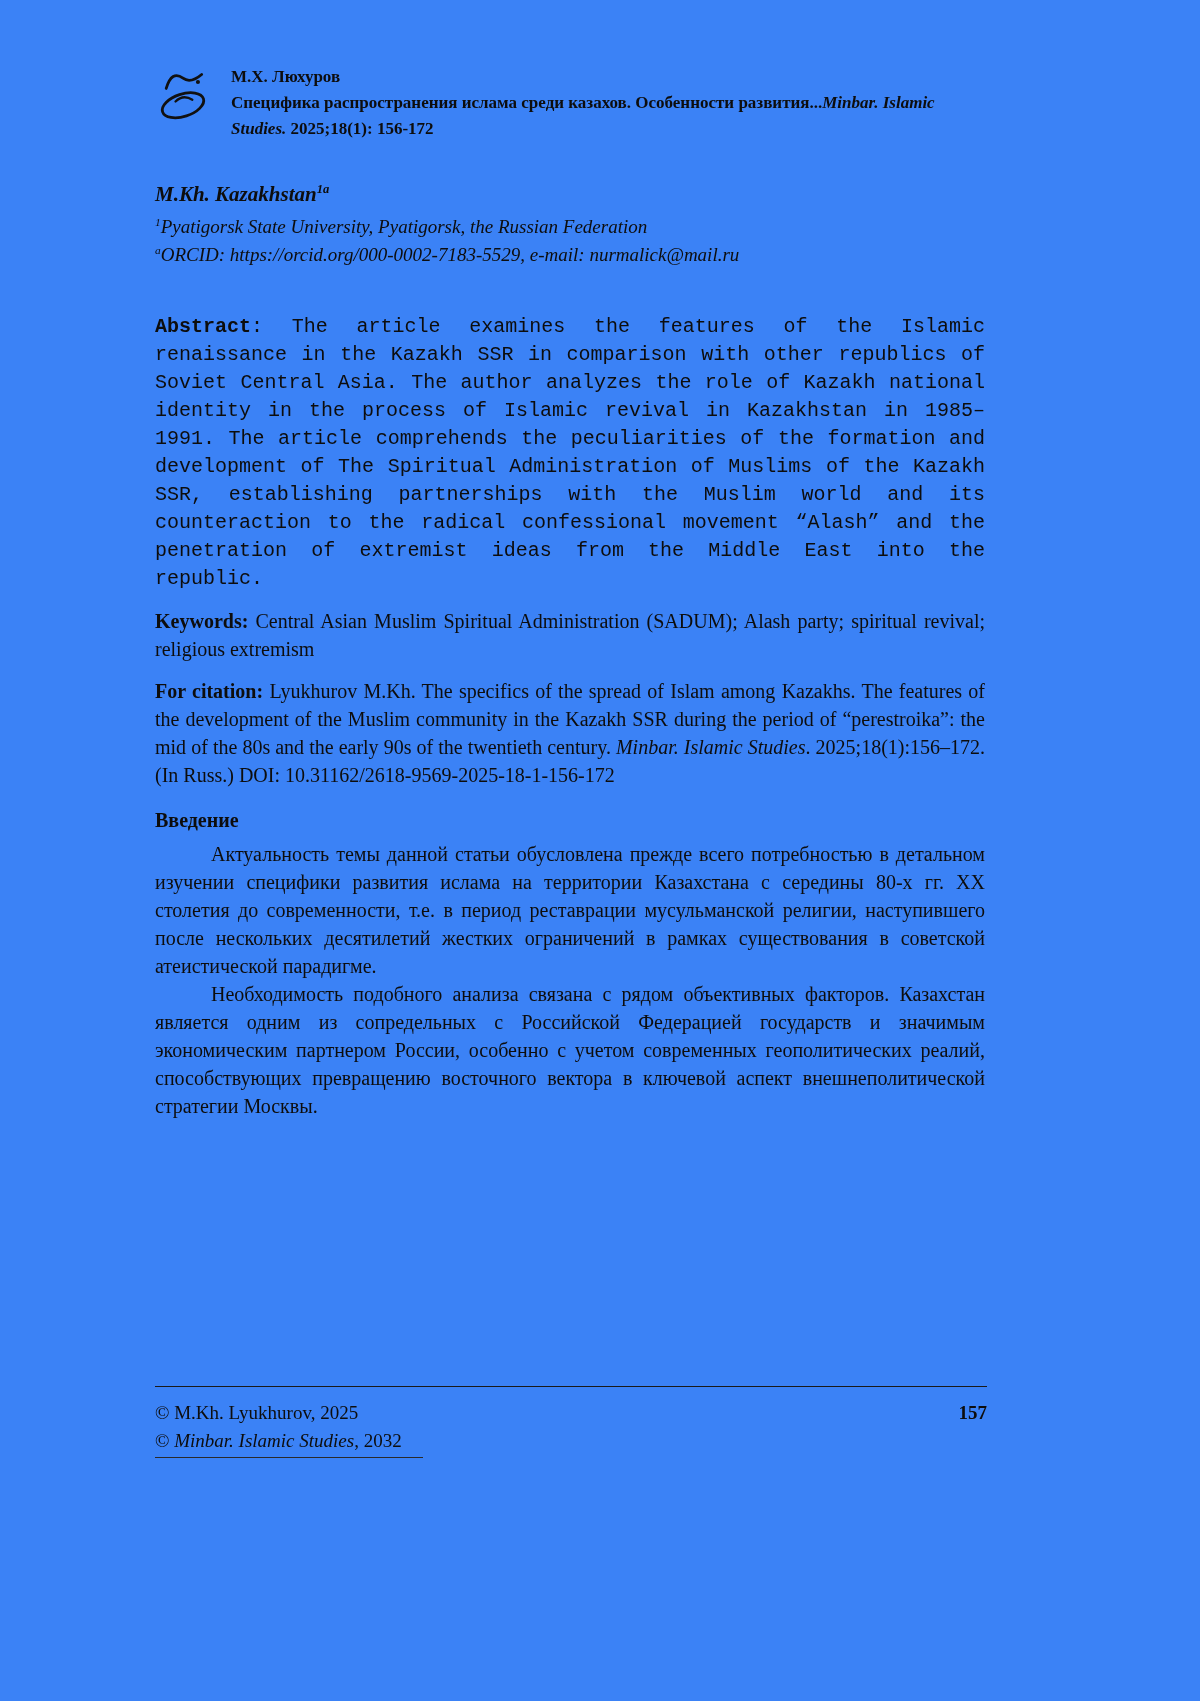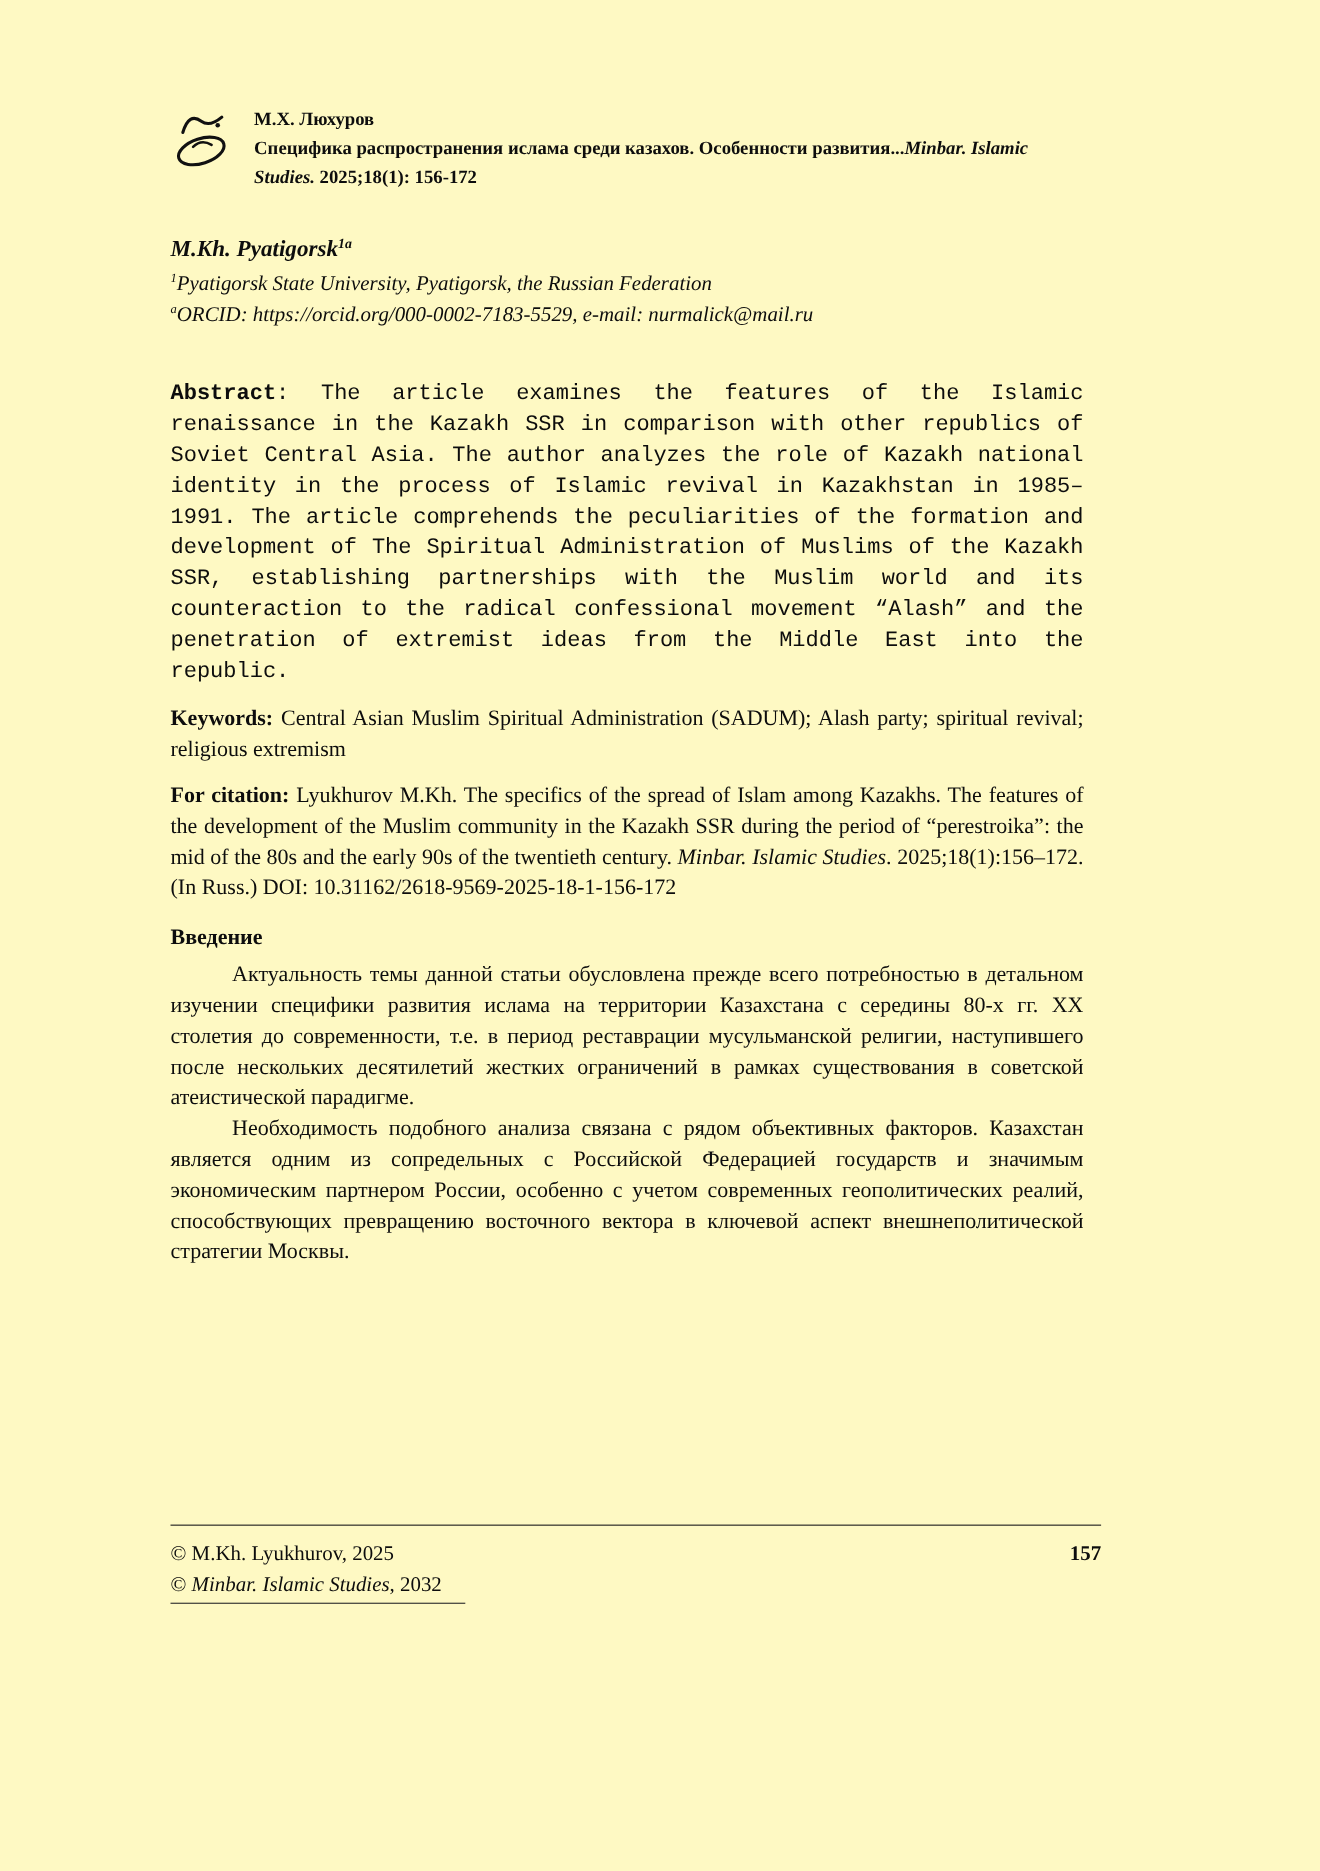--- a/index.html
+++ b/index.html
@@ -1,24 +1,24 @@
 <!DOCTYPE html>
 <html><head>
 <meta charset="utf-8">
 <style>
   html, body { margin: 0; padding: 0; background: #ffffff; }
   .page {
     position: relative;
     width: 1200px;
     height: 1701px;
     box-sizing: border-box;
-    background: #fef9c3;
+    background: #3b82f6;
     color: #0d0d0d;
     font-family: "Liberation Serif", "DejaVu Serif", serif;
-    padding: 96px 215px 0 155px;
+    padding: 64px 215px 0 155px;
   }
   
   .running-head { display: flex; align-items: flex-start; gap: 20px; }
   .logo { width: 56px; height: 58px; flex: 0 0 auto; margin-top: 2px; }
   .running-text { font-size: 17px; font-weight: bold; line-height: 26px; }
   .running-text .journal { font-style: italic; }
   
   .title {
     margin: 30px 0 0 0;
     font-size: 29px;
@@ -45,21 +45,21 @@
   .section-heading {
     margin: 20px 0 8px 0;
     font-size: 20px;
     font-weight: bold;
   }
   .indent { text-indent: 56px; }
   
   .footer {
     position: absolute;
     left: 155px;
-    right: 199px;
+    right: 213px;
     top: 1386px;
     border-top: 1.5px solid #1a1a1a;
     padding-top: 12px;
     display: flex;
     justify-content: space-between;
     align-items: flex-start;
     font-size: 19px;
     line-height: 28px;
   }
   .footer-left em { font-style: italic; }
@@ -85,21 +85,21 @@
       </svg>
     </div>
     <div class="running-text">
       <div>М.Х. Люхуров</div>
       <div><span>Специфика распространения ислама среди казахов. Особенности развития...</span><span class="journal">Minbar. Islamic Studies.</span><span> 2025;18(1): 156-172</span></div>
     </div>
   </header>
 
 
   <section class="author-block">
-    <div class="author-name"><span>M.Kh. Pyatigorsk</span><sup>1a</sup></div>
+    <div class="author-name"><span>M.Kh. Kazakhstan</span><sup>1a</sup></div>
     <div class="affiliation"><sup>1</sup><span>Pyatigorsk State University, Pyatigorsk, the Russian Federation</span></div>
     <div class="affiliation"><sup>a</sup><span>ORCID: https://orcid.org/000-0002-7183-5529, e-mail: nurmalick@mail.ru</span></div>
   </section>
 
   <p class="para justify abstract"><b>Abstract</b><span>: The article examines the features of the Islamic renaissance in the Kazakh SSR in comparison with other republics of Soviet Central Asia. The author analyzes the role of Kazakh national identity in the process of Islamic revival in Kazakhstan in 1985–1991. The article comprehends the peculiarities of the formation and development of The Spiritual Administration of Muslims of the Kazakh SSR, establishing partnerships with the Muslim world and its counteraction to the radical confessional movement “Alash” and the penetration of extremist ideas from the Middle East into the republic.</span></p>
 
   <p class="para justify block-gap"><b>Keywords:</b><span> Central Asian Muslim Spiritual Administration (SADUM); Alash party; spiritual revival; religious extremism</span></p>
 
   <p class="para justify block-gap"><b>For citation:</b><span> Lyukhurov M.Kh. The specifics of the spread of Islam among Kazakhs. The features of the development of the Muslim community in the Kazakh SSR during the period of “perestroika”: the mid of the 80s and the early 90s of the twentieth century. </span><em>Minbar. Islamic Studies</em><span>. 2025;18(1):156–172. (In Russ.) DOI: 10.31162/2618-9569-2025-18-1-156-172</span></p>
 

